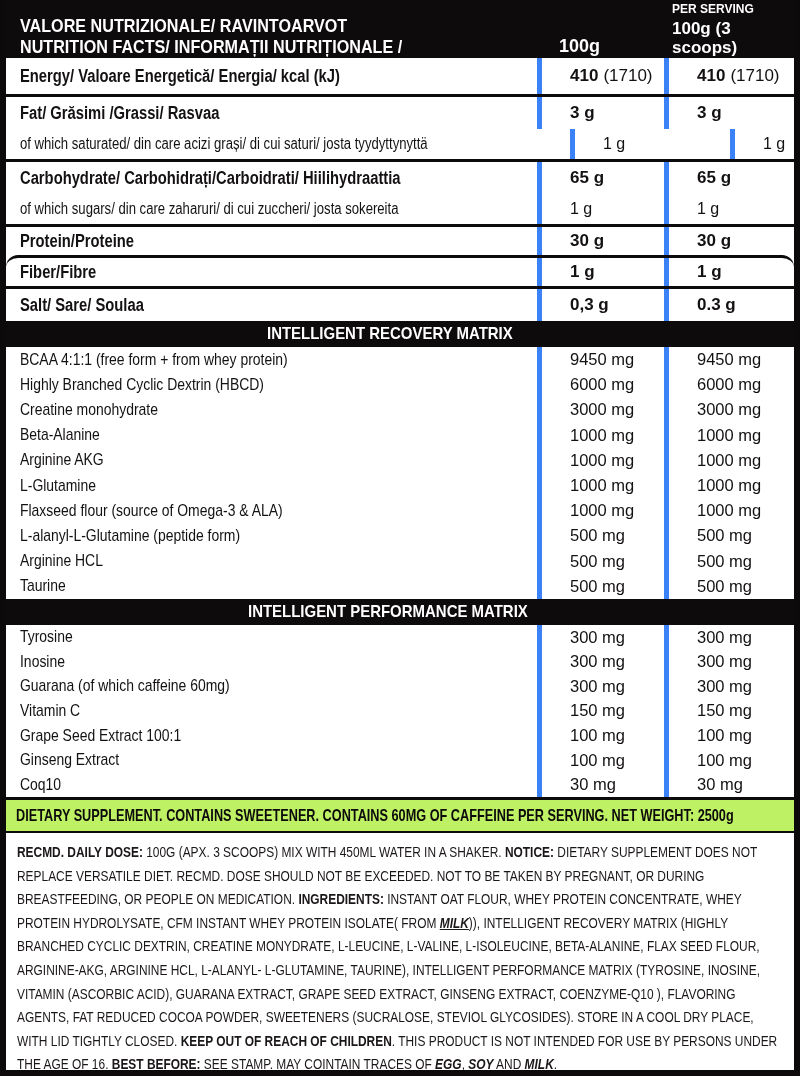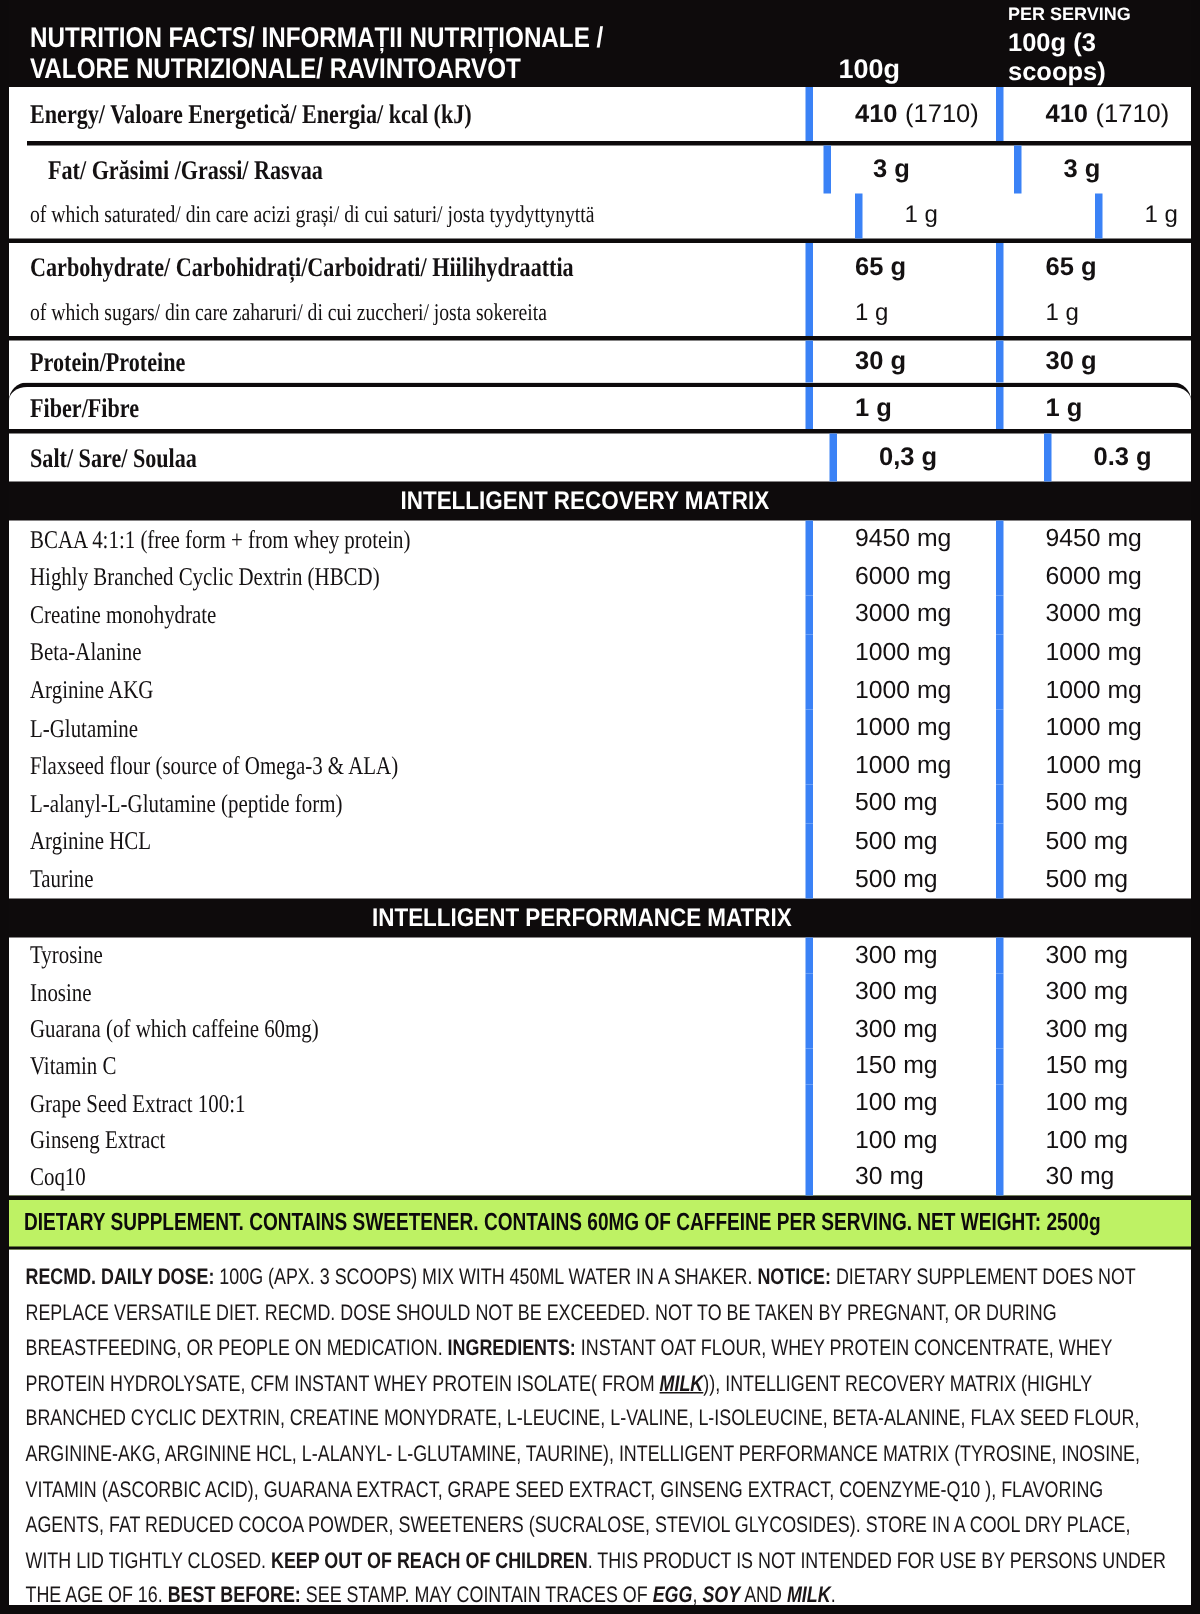--- a/index.html
+++ b/index.html
@@ -18,32 +18,32 @@
   .hdr-title{padding-left:14px;font-weight:700;font-size:19px;line-height:21px;}
   .cx{display:inline-block;white-space:nowrap;transform:scaleX(0.82);transform-origin:0 50%;}
   .hdr .cx{transform:scaleX(0.85);}
   .c100{font-weight:700;font-size:18px;padding-left:22px;}
   .cserv{padding-left:8px;line-height:19px;}
   .serv1{font-weight:700;font-size:12px;}
   .serv2{font-weight:700;font-size:17px;}
   
   .row{display:grid;grid-template-columns:531px 127px 1fr;}
   .cell{display:flex;align-items:center;box-sizing:border-box;overflow:hidden;}
-  .lab{padding-left:14px;font-family:Liberation Serif, serif;}
+  .lab{padding-left:14px;}
   .val{border-left:5px solid #3b82f6;padding-left:28px;}
   .bt{border-top:3px solid #0d0a0b;}
   .b{font-weight:700;}
   .lg{font-size:18px;}
   .sm{font-size:16px;}
   .vmain{font-weight:700;font-size:17px;}
   .vsub{font-weight:400;font-size:16px;}
   .pn{font-weight:400;margin-left:5px;}
-  .r-en{height:36px;} .r-fat{height:32px;margin-left:12px;} .r-sat{height:30px;gap:33px;}
+  .r-en{height:36px;} .r-fat{height:32px;} .r-sat{height:30px;gap:33px;}
   .r-carb{height:32px;} .r-sug{height:30px;} .r-pro{height:28px;}
-  .r-fib{height:28px;border-radius:12px;} .r-salt{height:32px;gap:16px;}
+  .r-fib{height:28px;border-radius:12px;} .r-salt{height:32px;}
   
   .secbar{height:26px;background:#0e0b0c;color:#fff;display:flex;align-items:center;
           padding-left:13px;font-weight:700;font-size:17px;justify-content:center;}
   .secbar .cx{transform:scaleX(0.88);}
   .mrow .lab span{font-size:17px;}
   .mrow .val{font-size:16.5px;}
   .rr{height:25.2px;} .pr{height:24.6px;}
   
   .banner{
     height:36px;box-sizing:border-box;background:#bef264;
@@ -62,22 +62,22 @@
   .fbi{font-weight:700;font-style:italic;}
   .fbiu{font-weight:700;font-style:italic;text-decoration:underline;}
 </style>
 </head>
 <body>
 
 <div class="sheet">
 
   <div class="hdr">
     <div class="hdr-title">
+      <div><span class="cx">VALORE NUTRIZIONALE/ RAVINTOARVOT</span></div>
       <div><span class="cx">NUTRITION FACTS/ INFORMAȚII NUTRIȚIONALE /</span></div>
-      <div><span class="cx">VALORE NUTRIZIONALE/ RAVINTOARVOT</span></div>
     </div>
     <div class="c100">100g</div>
     <div class="cserv">
       <div class="serv1">PER SERVING</div>
       <div class="serv2">100g (3 scoops)</div>
     </div>
   </div>
 
   <div>
 

